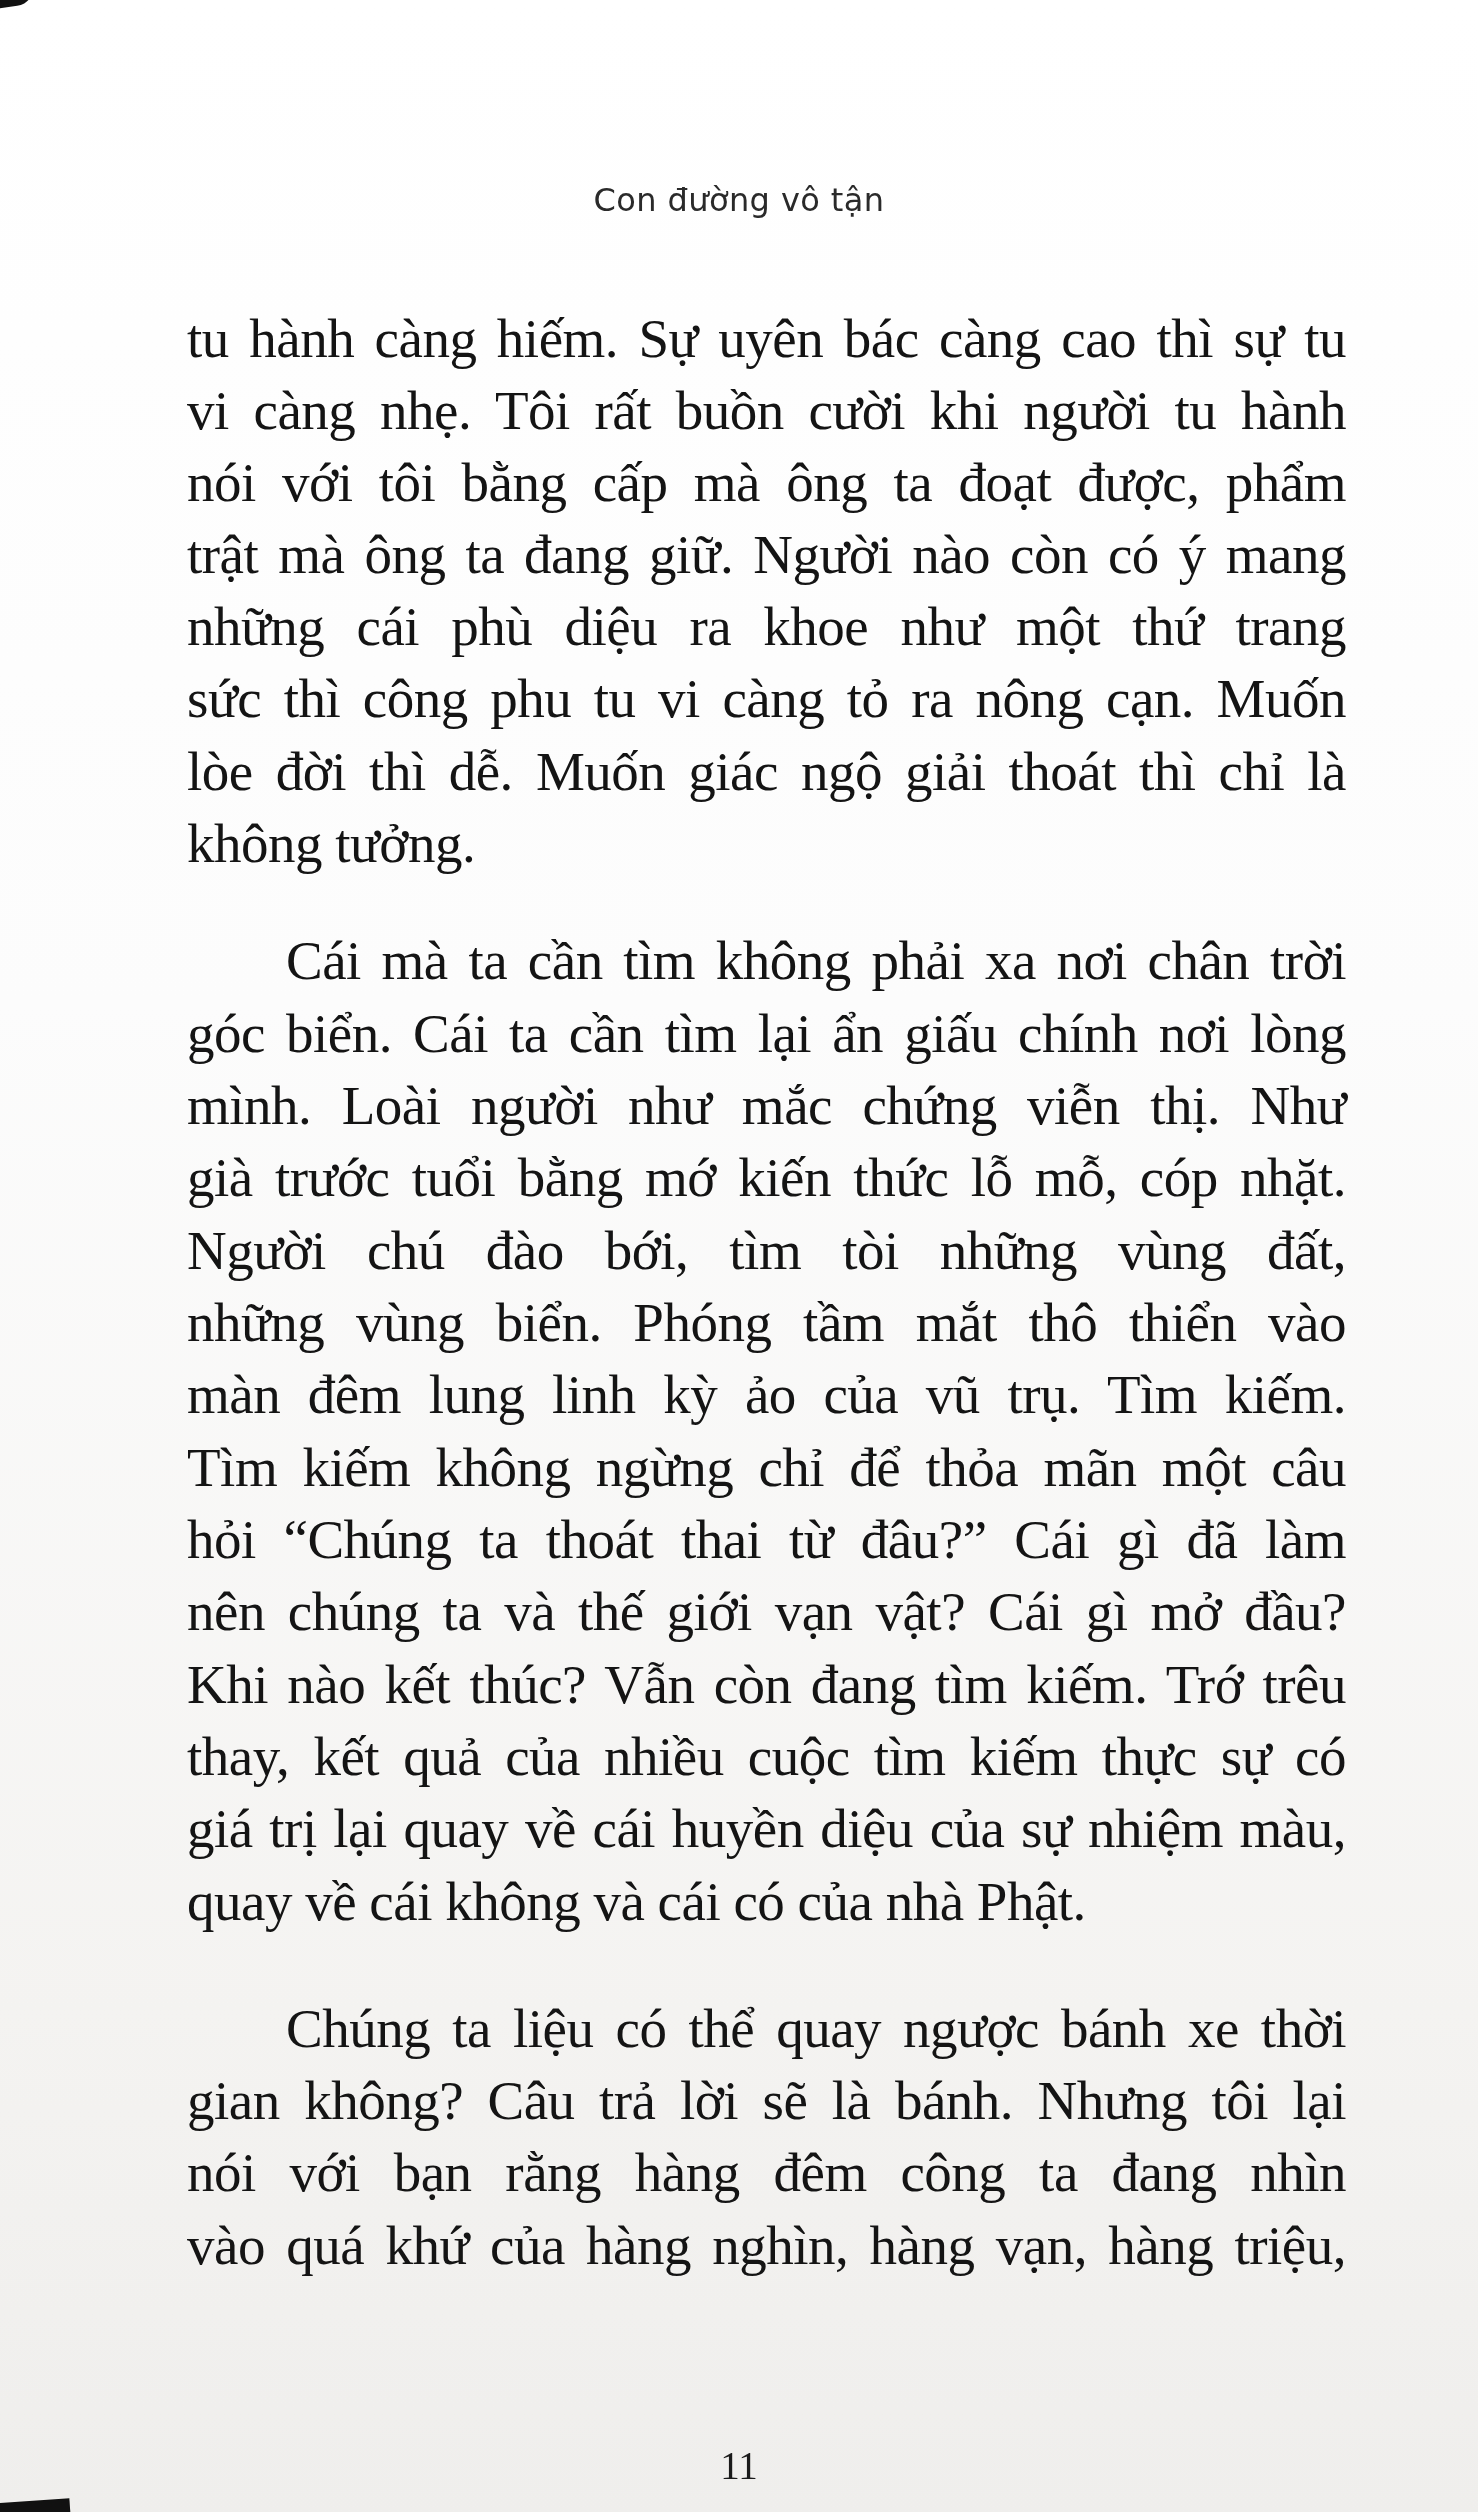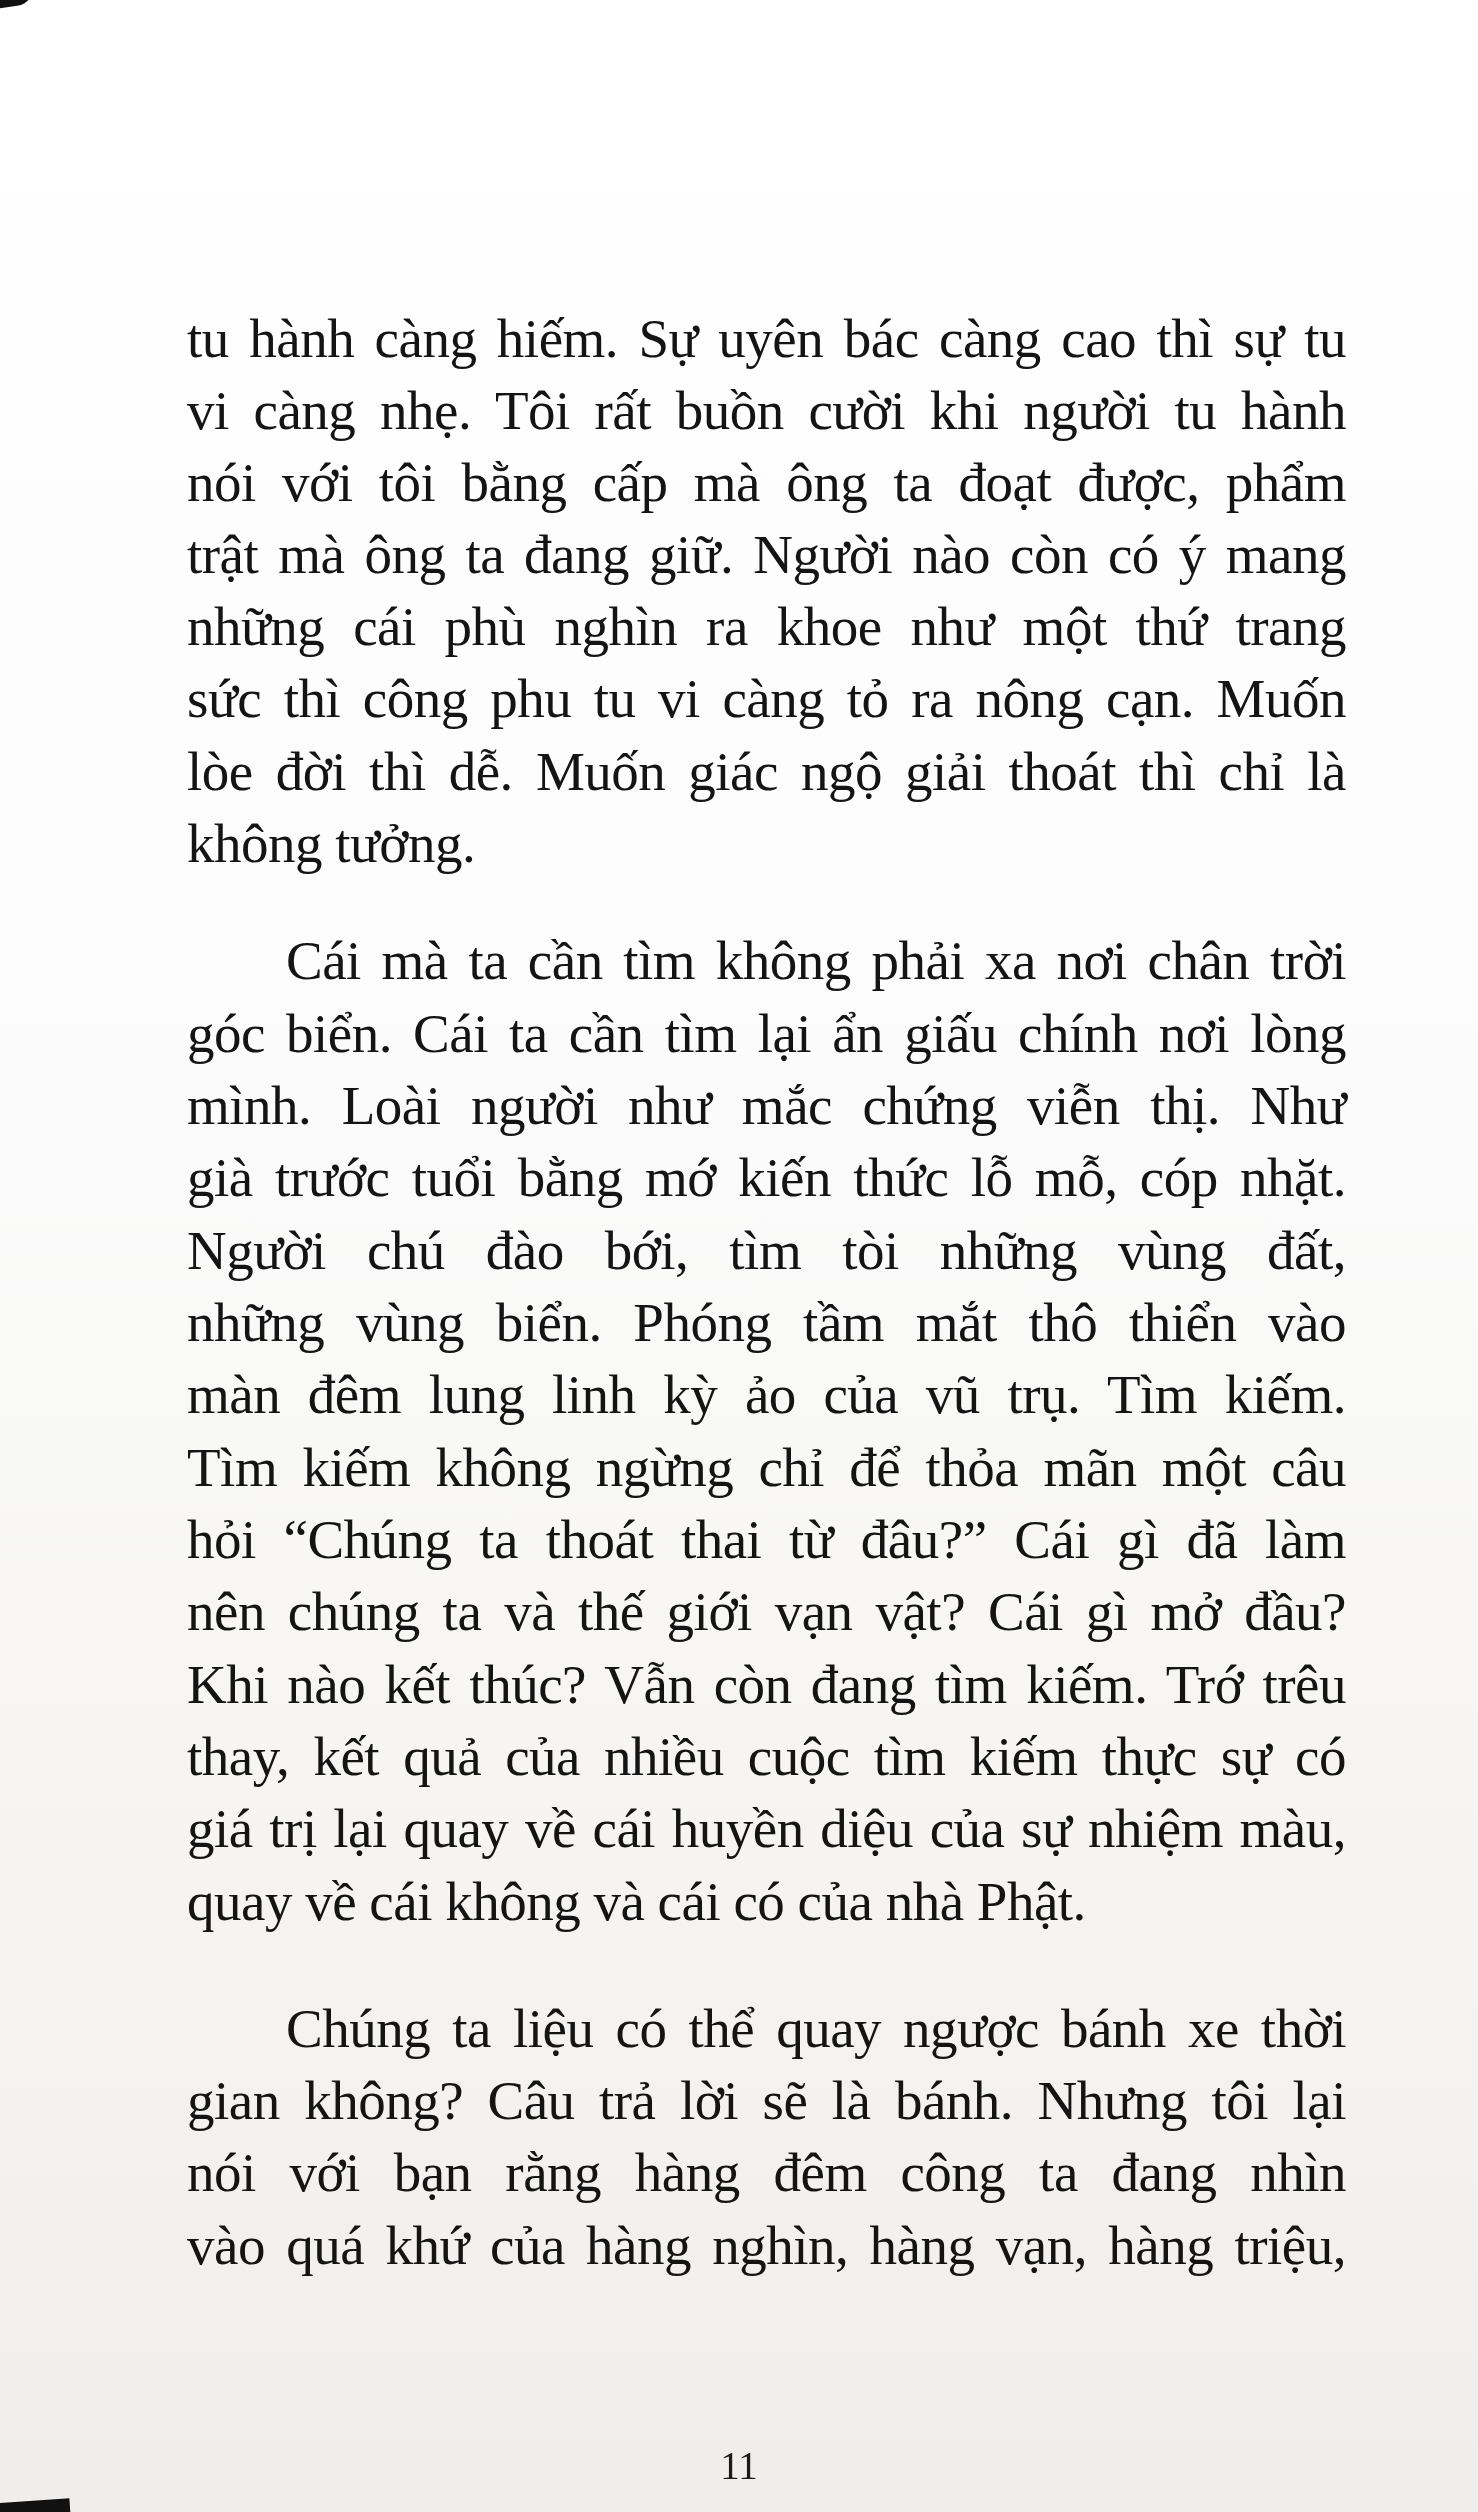--- a/index.html
+++ b/index.html
@@ -75,27 +75,28 @@
       font-size: 39px;
       color: #1a1a1a;
     }
   </style>
 </head>
 <body>
 
 <div class="page">
   <div class="corner-top"></div>
 
+  <div class="running-header">Con đường vô tận</div>
 
   <div>
     <div class="line" style="top:311px">tu hành càng hiếm. Sự uyên bác càng cao thì sự tu</div>
     <div class="line" style="top:383px">vi càng nhẹ. Tôi rất buồn cười khi người tu hành</div>
     <div class="line" style="top:455px">nói với tôi bằng cấp mà ông ta đoạt được, phẩm</div>
     <div class="line" style="top:527px">trật mà ông ta đang giữ. Người nào còn có ý mang</div>
-    <div class="line" style="top:599px">những cái phù nghìn ra khoe như một thứ trang</div>
+    <div class="line" style="top:599px">những cái phù diệu ra khoe như một thứ trang</div>
     <div class="line" style="top:671px">sức thì công phu tu vi càng tỏ ra nông cạn. Muốn</div>
     <div class="line" style="top:744px">lòe đời thì dễ. Muốn giác ngộ giải thoát thì chỉ là</div>
     <div class="line last" style="top:816px">không tưởng.</div>
   </div>
 
   <div>
     <div class="line indent" style="top:933px">Cái mà ta cần tìm không phải xa nơi chân trời</div>
     <div class="line" style="top:1006px">góc biển. Cái ta cần tìm lại ẩn giấu chính nơi lòng</div>
     <div class="line" style="top:1078px">mình. Loài người như mắc chứng viễn thị. Như</div>
     <div class="line" style="top:1150px">già trước tuổi bằng mớ kiến thức lỗ mỗ, cóp nhặt.</div>

